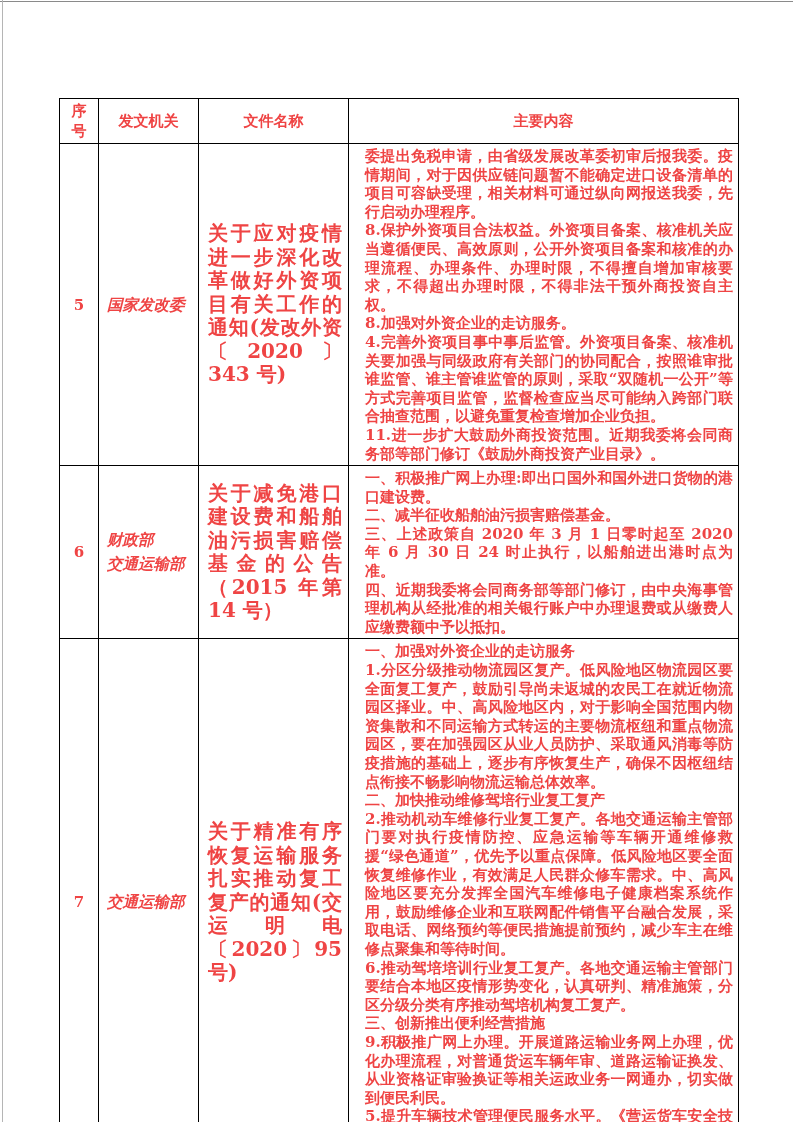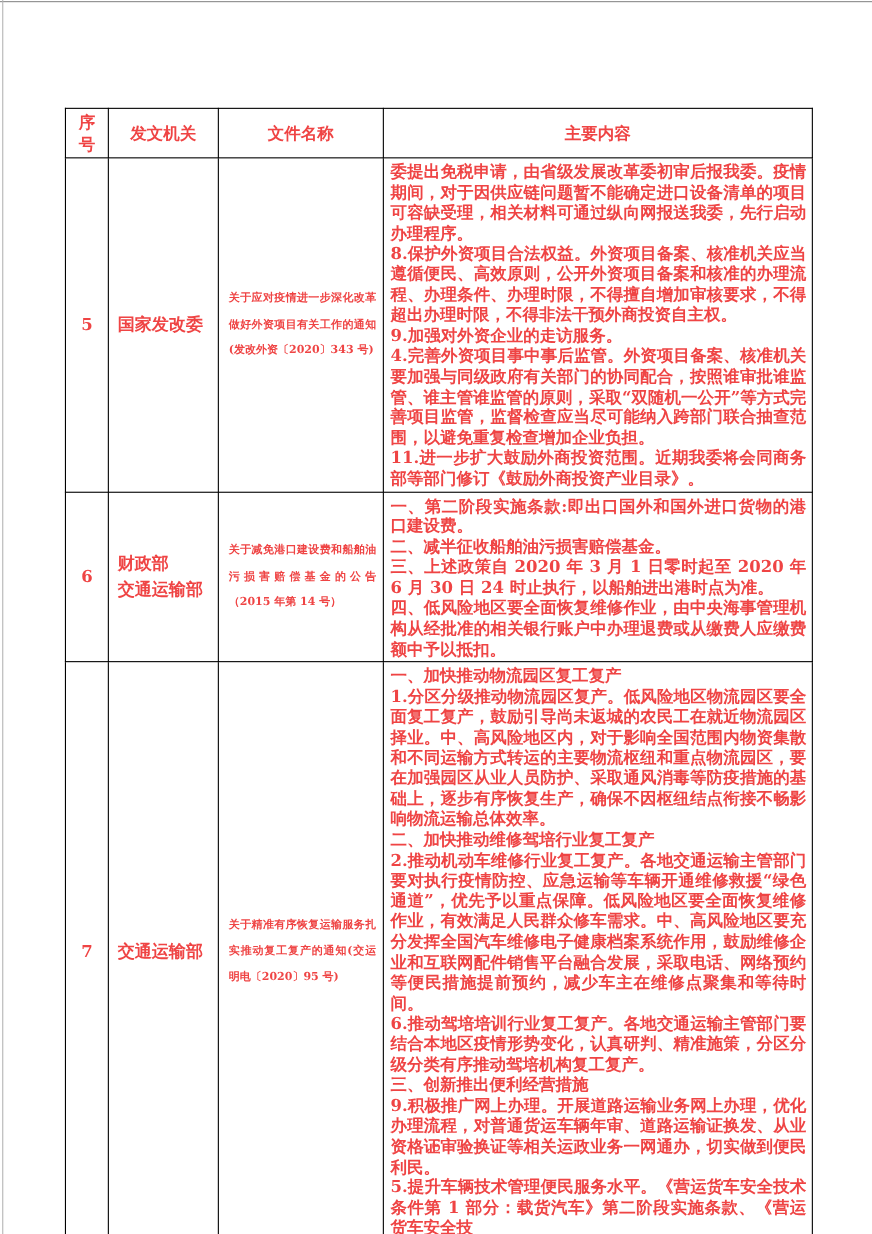--- a/index.html
+++ b/index.html
@@ -56,32 +56,33 @@
   td.c-no {
     font-size: 15px;
     text-align: center;
     vertical-align: middle;
   }
   td.c-agency {
     font-size: 15.5px;
     vertical-align: middle;
     padding: 2px 4px 2px 8px;
     line-height: 24px;
+    font-style: italic;
   }
   td.c-doc {
-    font-size: 10px;
+    font-size: 20px;
     vertical-align: middle;
     padding: 2px 6px 2px 9px;
     line-height: 23.5px;
     text-align: justify;
   }
   td.c-content {
     font-size: 15px;
     vertical-align: top;
-    padding: 3px 5px 2px 6px;
+    padding: 3px 5px 2px 16px;
     line-height: 18.6px;
   }
   td.c-content p {
     margin: 0;
     text-align: justify;
   }
   .page-number {
     position: absolute;
     top: 1034px;
     left: 0;
@@ -116,47 +117,47 @@
     <tbody>
       <tr style="height:291px">
         <td class="c-no">5</td>
         <td class="c-agency">
           <div>国家发改委</div>
         </td>
         <td class="c-doc">关于应对疫情进一步深化改革做好外资项目有关工作的通知(发改外资〔2020〕343 号)</td>
         <td class="c-content">
           <p>委提出免税申请，由省级发展改革委初审后报我委。疫情期间，对于因供应链问题暂不能确定进口设备清单的项目可容缺受理，相关材料可通过纵向网报送我委，先行启动办理程序。</p>
           <p>8.保护外资项目合法权益。外资项目备案、核准机关应当遵循便民、高效原则，公开外资项目备案和核准的办理流程、办理条件、办理时限，不得擅自增加审核要求，不得超出办理时限，不得非法干预外商投资自主权。</p>
-          <p>9.加强对外资企业的走访服务。</p>
+          <p>8.加强对外资企业的走访服务。</p>
           <p>4.完善外资项目事中事后监管。外资项目备案、核准机关要加强与同级政府有关部门的协同配合，按照谁审批谁监管、谁主管谁监管的原则，采取“双随机一公开”等方式完善项目监管，监督检查应当尽可能纳入跨部门联合抽查范围，以避免重复检查增加企业负担。</p>
           <p>11.进一步扩大鼓励外商投资范围。近期我委将会同商务部等部门修订《鼓励外商投资产业目录》。</p>
         </td>
       </tr>
       <tr style="height:140px">
         <td class="c-no">6</td>
         <td class="c-agency">
           <div>财政部</div>
           <div>交通运输部</div>
         </td>
         <td class="c-doc">关于减免港口建设费和船舶油污损害赔偿基金的公告（2015 年第 14 号）</td>
         <td class="c-content">
-          <p>一、第二阶段实施条款:即出口国外和国外进口货物的港口建设费。</p>
+          <p>一、积极推广网上办理:即出口国外和国外进口货物的港口建设费。</p>
           <p>二、减半征收船舶油污损害赔偿基金。</p>
           <p>三、上述政策自 2020 年 3 月 1 日零时起至 2020 年 6 月 30 日 24 时止执行，以船舶进出港时点为准。</p>
-          <p>四、低风险地区要全面恢复维修作业，由中央海事管理机构从经批准的相关银行账户中办理退费或从缴费人应缴费额中予以抵扣。</p>
+          <p>四、近期我委将会同商务部等部门修订，由中央海事管理机构从经批准的相关银行账户中办理退费或从缴费人应缴费额中予以抵扣。</p>
         </td>
       </tr>
       <tr style="height:452px">
         <td class="c-no">7</td>
         <td class="c-agency">
           <div>交通运输部</div>
         </td>
         <td class="c-doc">关于精准有序恢复运输服务扎实推动复工复产的通知(交运明电〔2020〕95 号)</td>
         <td class="c-content">
-          <p>一、加快推动物流园区复工复产</p>
+          <p>一、加强对外资企业的走访服务</p>
           <p>1.分区分级推动物流园区复产。低风险地区物流园区要全面复工复产，鼓励引导尚未返城的农民工在就近物流园区择业。中、高风险地区内，对于影响全国范围内物资集散和不同运输方式转运的主要物流枢纽和重点物流园区，要在加强园区从业人员防护、采取通风消毒等防疫措施的基础上，逐步有序恢复生产，确保不因枢纽结点衔接不畅影响物流运输总体效率。</p>
           <p>二、加快推动维修驾培行业复工复产</p>
           <p>2.推动机动车维修行业复工复产。各地交通运输主管部门要对执行疫情防控、应急运输等车辆开通维修救援“绿色通道”，优先予以重点保障。低风险地区要全面恢复维修作业，有效满足人民群众修车需求。中、高风险地区要充分发挥全国汽车维修电子健康档案系统作用，鼓励维修企业和互联网配件销售平台融合发展，采取电话、网络预约等便民措施提前预约，减少车主在维修点聚集和等待时间。</p>
           <p>6.推动驾培培训行业复工复产。各地交通运输主管部门要结合本地区疫情形势变化，认真研判、精准施策，分区分级分类有序推动驾培机构复工复产。</p>
           <p>三、创新推出便利经营措施</p>
           <p>9.积极推广网上办理。开展道路运输业务网上办理，优化办理流程，对普通货运车辆年审、道路运输证换发、从业资格证审验换证等相关运政业务一网通办，切实做到便民利民。</p>
           <p>5.提升车辆技术管理便民服务水平。《营运货车安全技术条件第 1 部分：载货汽车》第二阶段实施条款、《营运货车安全技</p>
         </td>
       </tr>
     </tbody>

